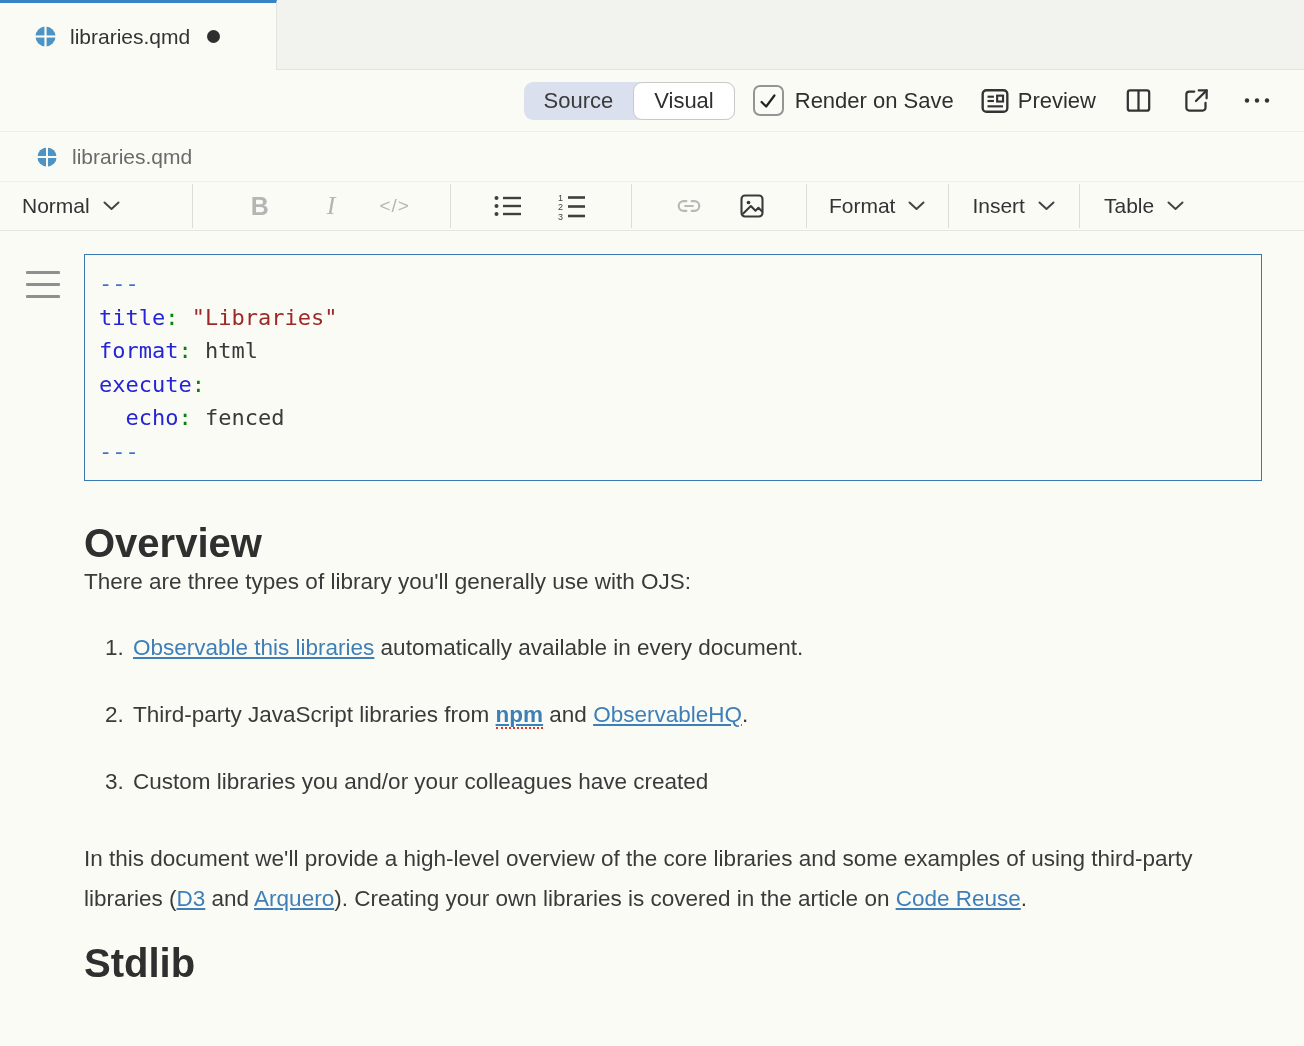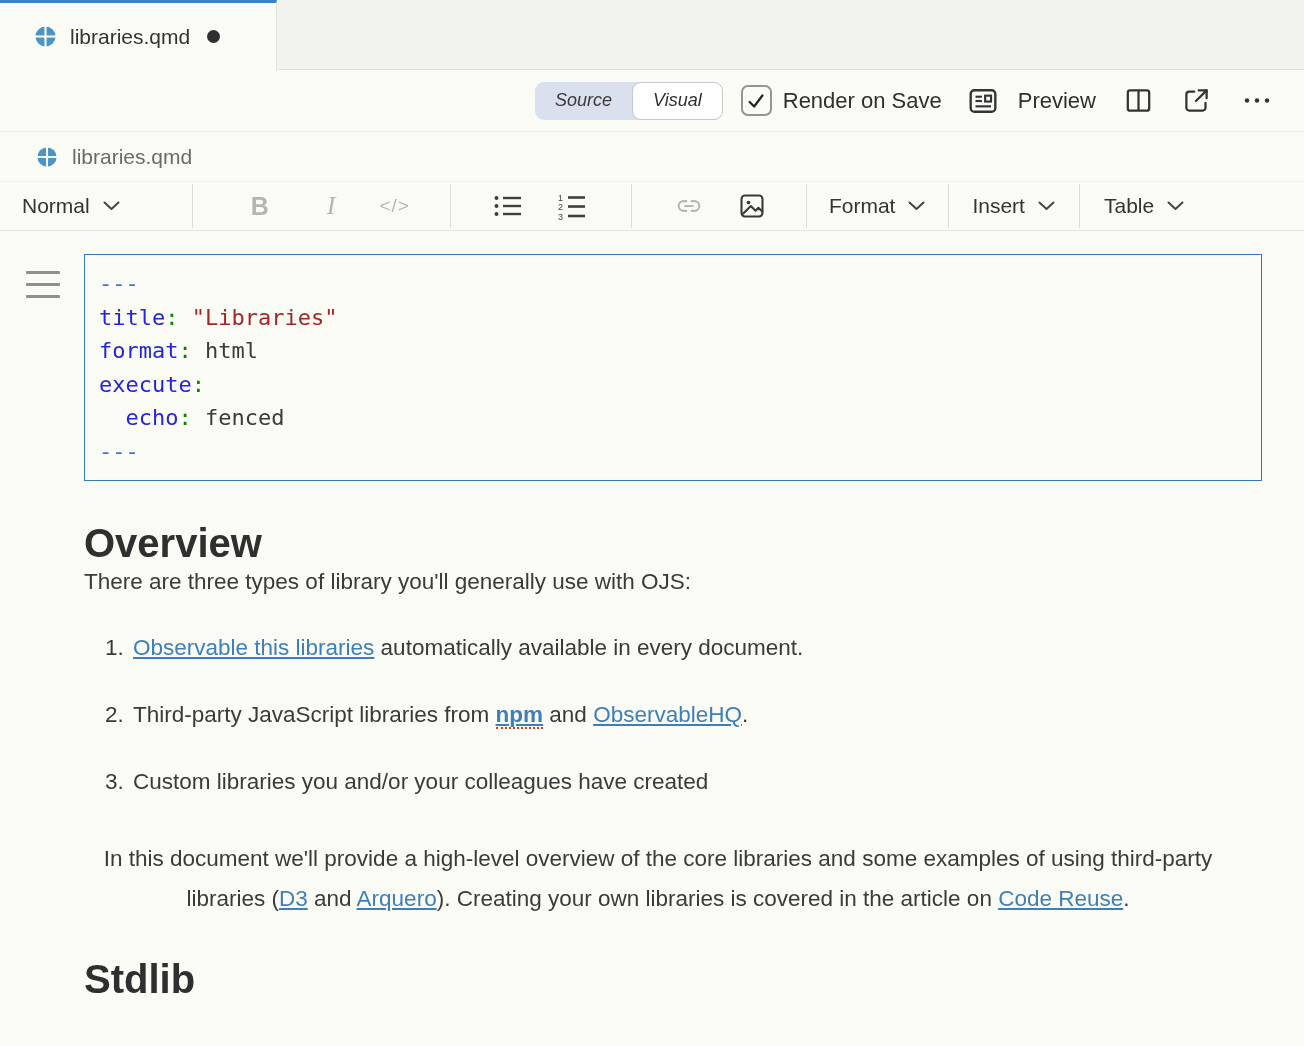--- a/index.html
+++ b/index.html
@@ -27,33 +27,33 @@
   
   .ed-toolbar {
     height:62px; display:flex; align-items:center; justify-content:flex-end;
     padding-right:31px; background:#fbfbf5; border-bottom:1px solid #efefe9;
   }
   .seg-toggle {
     display:flex; background:#dbe0ee; border-radius:9px; overflow:visible;
     height:38px; align-items:stretch; margin-right:18px;
   }
   .seg {
-    font-size:18px; color:#3a3a3a; display:flex; align-items:center;
-    padding:0 20px; cursor:pointer;font-style:italic;
+    font-size:22px; color:#3a3a3a; display:flex; align-items:center;
+    padding:0 20px; cursor:pointer;
   }
   .seg.selected {
     background:#ffffff; border:1.5px solid #c9c9c9; border-radius:9px; color:#2f2f2f;
   }
   .chk-group { display:flex; align-items:center; gap:11px; margin-right:26px; cursor:pointer; }
   .checkbox {
     width:31px; height:31px; border:2px solid #949494; border-radius:7px;
     display:flex; align-items:center; justify-content:center; background:#fbfbf5;
   }
   .tb-label { font-size:22px; color:#2f2f2f; white-space:nowrap; }
-  .preview-group { display:flex; align-items:center; gap:20px; margin-right:29px; cursor:pointer; }
+  .preview-group { display:flex; align-items:center; gap:8px; margin-right:29px; cursor:pointer; }
   .icon-btn { display:flex; align-items:center; justify-content:center; cursor:pointer; margin-left:31px; }
 
   
   .breadcrumb {
     height:50px; display:flex; align-items:center; gap:14px;
     padding-left:36px; background:#fbfbf5; border-bottom:1px solid #f0f0ea;
   }
   .crumb-text { font-size:21px; color:#6a6a6a; }
 
   
@@ -82,27 +82,27 @@
     white-space:pre;
   }
   .tok-meta   { color:#3a6fd8; }
   .tok-key    { color:#2525d6; }
   .tok-punct  { color:#068406; }
   .tok-string { color:#9c2828; }
   .tok-plain  { color:#3a3a3a; }
 
   .doc-h2 { font-size:40px; line-height:48px; font-weight:bold; color:#2f2f2f; margin-top:38px; }
   .doc-para { font-size:22.5px; line-height:30px; color:#3a3a3a; max-width:1148px; }
-  .doc-closing { font-size:22.5px; line-height:40px; margin-top:42px; max-width:1148px;text-align:center; }
+  .doc-closing { font-size:22.5px; line-height:40px; margin-top:42px; max-width:1148px; }
   .doc-list { margin-top:36px; }
   .list-row { display:flex; font-size:22.5px; line-height:30px; margin-bottom:37px; padding-left:21px; }
   .list-num { min-width:28px; flex:none; }
   a.doc-link { color:#3e7fb8; text-decoration:underline; cursor:pointer; }
   a.doc-link.misspelled { border-bottom:2px dotted #d9372c; padding-bottom:0px;font-weight:bold; }
-  .cutoff-h2 { margin-top:36px; }
+  .cutoff-h2 { margin-top:20px; }
 </style>
 </head>
 <body>
 
 <div class="tabbar">
   <div class="tab-active">
     <span style="display:flex;">
       <svg width="23" height="23" viewBox="0 0 24 24">
         <circle cx="12" cy="12" r="10.5" fill="#4d94c4"></circle>
         <rect x="10.9" y="0.5" width="2.2" height="23" fill="#fbfbf5"></rect>

